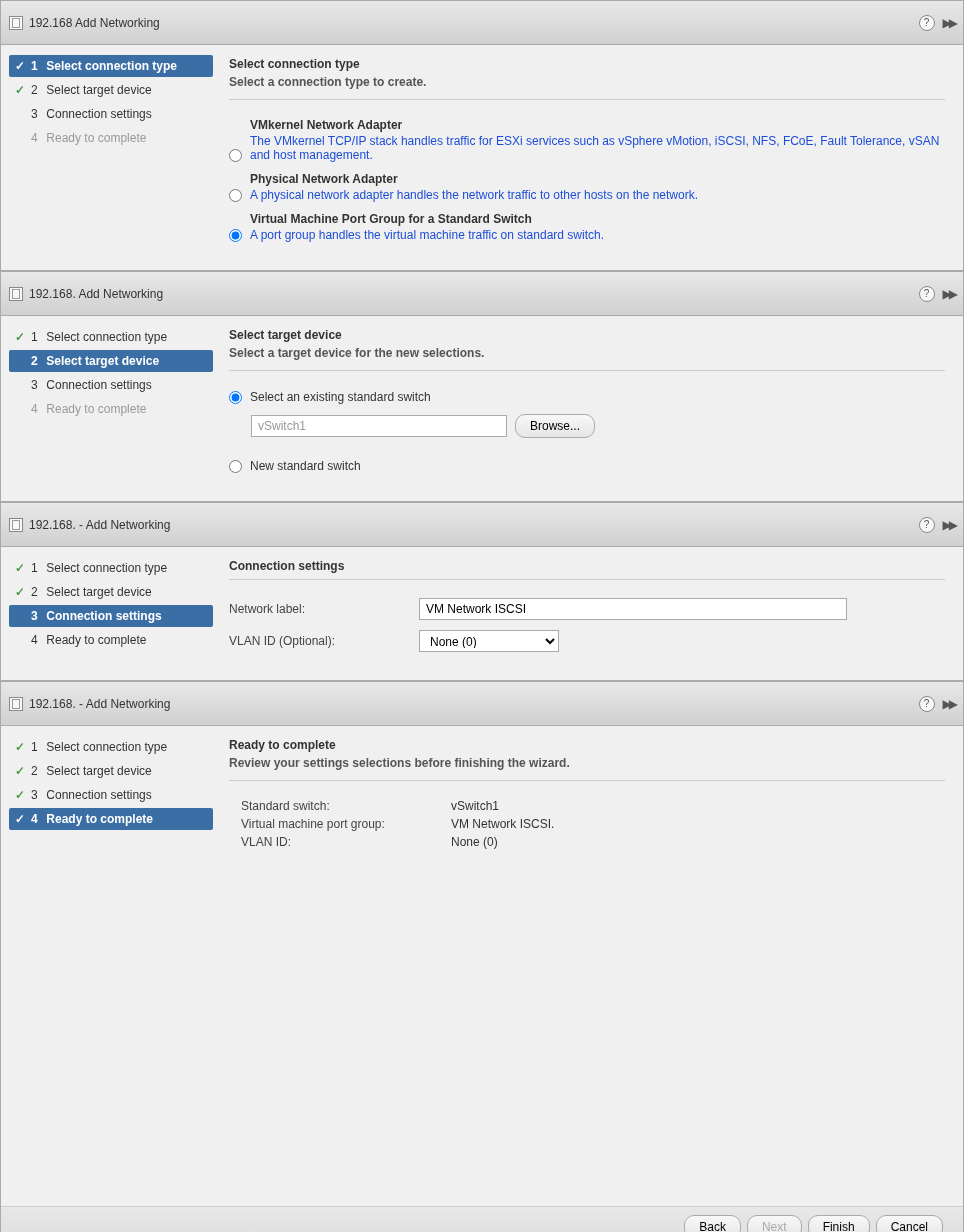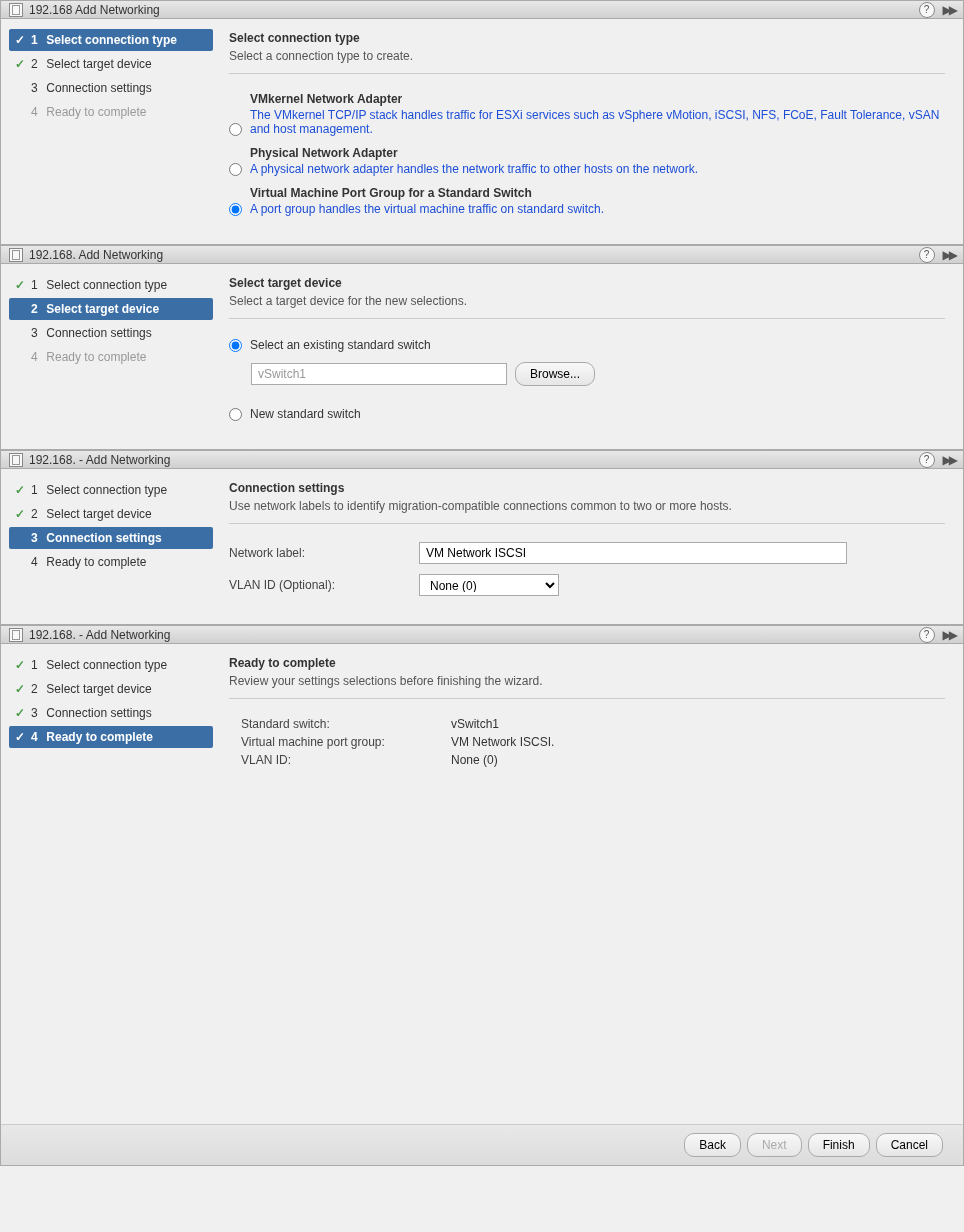--- a/index.html
+++ b/index.html
@@ -15,21 +15,21 @@
   .panel {
     border: 1px solid #aaa;
     margin-bottom: 0;
   }
   .titlebar {
     background: linear-gradient(to bottom, #e8e8e8, #d0d0d0);
     border-bottom: 1px solid #aaa;
     padding: 4px 8px;
     display: flex;
     align-items: center;
-    height: 18px;
+    height: 44px;
   }
   .titlebar .host-icon {
     width: 14px; height: 14px;
     border: 1px solid #888;
     background: #f8f8f8;
     margin-right: 6px;
     display: inline-flex;
     align-items: center;
     justify-content: center;
   }
@@ -96,20 +96,21 @@
   }
   .content-header {
     font-weight: bold;
     font-size: 12px;
     color: #333;
     margin-bottom: 4px;
   }
   .content-sub {
     color: #555;
     margin-bottom: 10px;
+    font-weight: bold;
   }
   .content-hr {
     border: none;
     border-top: 1px solid #ccc;
     margin: 6px 0 18px 0;
   }
   .radio-group { }
   .radio-item {
     display: flex;
     align-items: flex-end;
@@ -327,21 +328,20 @@
         <span class="label">Connection settings</span>
       </div>
       <div class="step">
         <span class="check"></span>
         <span class="num">4</span>&nbsp;
         <span class="label">Ready to complete</span>
       </div>
     </div>
     <div class="content">
       <div class="content-header">Connection settings</div>
-      <div class="content-sub">Use network labels to identify migration-compatible connections common to two or more hosts.</div>
       <hr class="content-hr">
       <div class="form-row">
         <div class="form-label">Network label:</div>
         <input class="text-input wide" value="VM Network ISCSI" style="">
       </div>
       <div class="form-row">
         <div class="form-label">VLAN ID (Optional):</div>
         <select class="select">
           <option>None (0)</option>
         </select>

